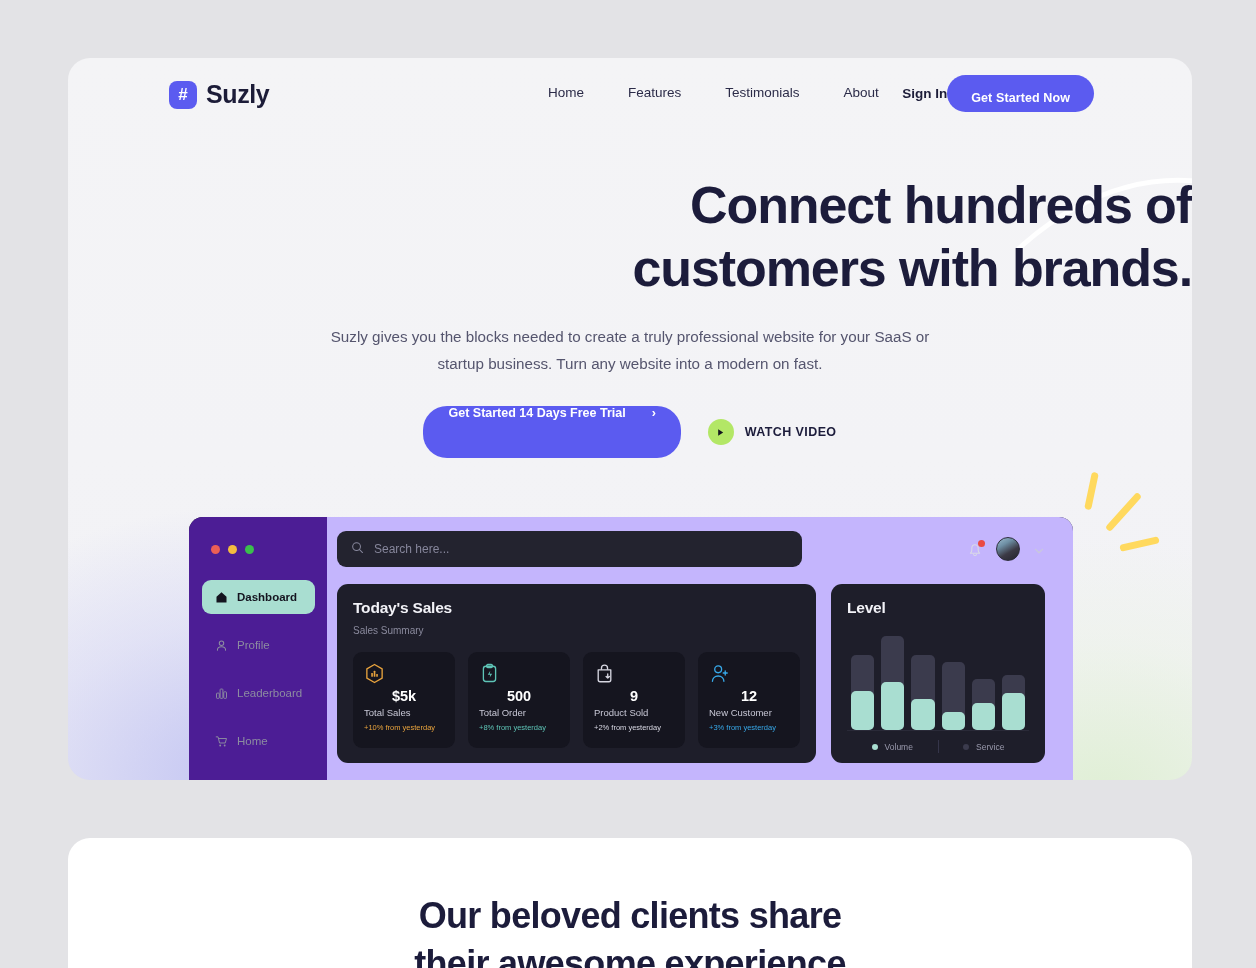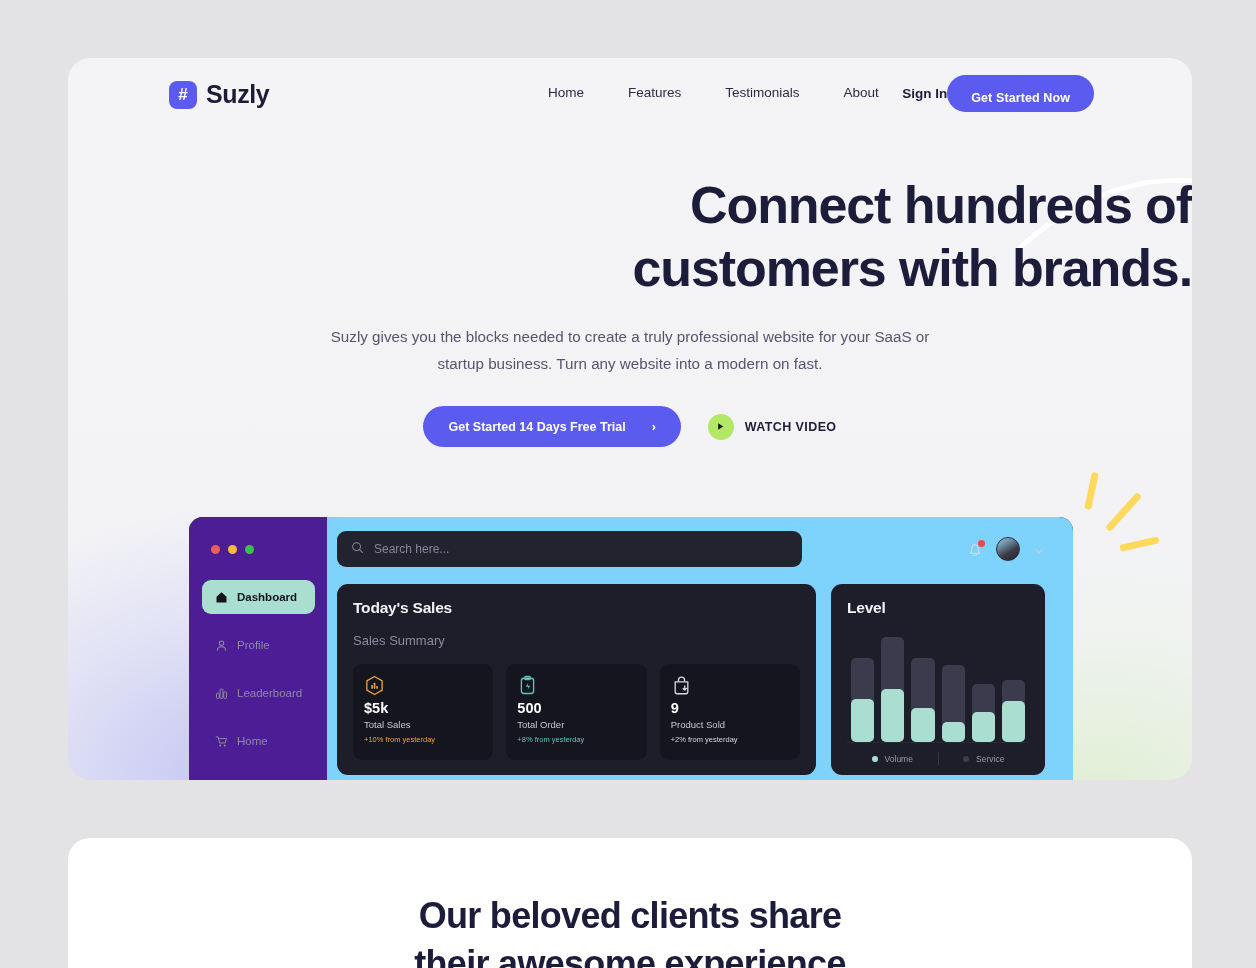--- a/index.html
+++ b/index.html
@@ -81,22 +81,22 @@
     position: absolute; top: 265px; left: 50%; transform: translateX(-50%);
     width: 620px; text-align: center;
     font-size: 15.2px; line-height: 1.78; color: #55556e; font-weight: 400;
   }
   .hero-cta {
     position: absolute; top: 348px; left: 0; width: 100%;
     display: flex; align-items: center; justify-content: center; gap: 27px;
   }
   .btn-trial {
     background: #5b5bf0; color: #fff; border: none;
-    border-radius: 24px; height: 41px; padding: 0 25px;
-    display: inline-flex; align-items: center; gap: 26px;
+    border-radius: 24px; height: 52px; padding: 0 25px;
+    display: inline-flex; align-items: flex-start; gap: 26px;
     font-size: 12.5px; font-weight: 600; cursor: pointer; font-family: inherit;
   }
   .watch { display: inline-flex; align-items: center; gap: 11px; cursor: pointer; }
   .play-circle {
     width: 26px; height: 26px; border-radius: 50%;
     background: #b3e766; display: flex; align-items: center; justify-content: center;
   }
   .watch-label { font-size: 12.5px; font-weight: 700; color: #1c1c3b; letter-spacing: .4px; }
 
   
@@ -118,48 +118,48 @@
   .dot { width: 9px; height: 9px; border-radius: 50%; }
   .side-items { position: absolute; left: 13px; top: 63px; right: 12px; }
   .side-item {
     display: flex; align-items: center; gap: 9px;
     height: 34px; padding: 0 12px; border-radius: 9px;
     font-size: 11.5px; color: #8c8ca0; margin-bottom: 14px; cursor: pointer;
   }
   .side-item.active { background: #a9ded1; color: #14141f; font-weight: 600; }
   .side-item .ic { width: 14px; height: 14px; display: inline-flex; align-items: center; justify-content: center; }
 
-  .dash-main { flex: 1; background: #7dd3fc; padding: 14px 14px 0 10px; position: relative; }
+  .dash-main { flex: 1; background: #c4b5fd; padding: 14px 14px 0 10px; position: relative; }
   .dash-topbar { display: flex; align-items: center; gap: 12px; height: 36px; }
   .search {
     flex: 0 0 465px; height: 36px; background: #23232f; border-radius: 9px;
     display: flex; align-items: center; gap: 10px; padding: 0 14px;
     font-size: 12px; color: #86869b;
   }
   .topbar-right { margin-left: auto; display: flex; align-items: center; gap: 13px; padding-right: 14px; }
   .bell { position: relative; width: 16px; height: 17px; }
   .bell-badge { position: absolute; right: -2px; top: -1px; width: 7px; height: 7px; border-radius: 50%; background: #ea4a42; }
   .avatar {
     width: 24px; height: 24px; border-radius: 50%; overflow: hidden;
     background: linear-gradient(150deg,#9fbdd0 0%,#6e8fa4 30%,#3c3a46 62%,#23232c 100%);
     border: 1.5px solid #2e2e3c;
   }
   .chev { width: 12px; height: 12px; }
 
   .panels { display: flex; gap: 15px; margin-top: 17px; padding-right: 14px; }
   .panel-sales { flex: 1; background: #1e1e2a; border-radius: 11px; padding: 15px 16px; }
   .panel-title { font-size: 15.5px; font-weight: 700; color: #f2f2f7; letter-spacing: -.2px; }
-  .panel-sub { font-size: 13px; color: #8a8a9d; margin-top: 16px; }
+  .panel-sub { font-size: 10px; color: #8a8a9d; margin-top: 8px; }
   .stat-row { display: flex; gap: 13px; margin-top: 16px; }
   .stat {
     flex: 1; background: #15151f; border-radius: 9px; padding: 11px 11px 12px;
     min-height: 96px;
   }
   .stat-ic { width: 21px; height: 21px; margin-bottom: 14px; }
-  .stat-val { font-size: 14.5px; font-weight: 700; color: #ffffff; }
+  .stat-val { font-size: 14.5px; font-weight: 700; color: #ffffff; text-align: center; }
   .stat-label { font-size: 9.5px; color: #c8c8d6; margin-top: 3px; }
   .stat-delta { font-size: 7.5px; margin-top: 5px; }
 
   .panel-level {
     flex: 0 0 214px; background: #1e1e2a; border-radius: 11px;
     padding: 15px 16px 10px; display: flex; flex-direction: column;
   }
   .chart {
     flex: 1; display: flex; align-items: flex-end; justify-content: space-between;
     gap: 7px; padding: 14px 4px 0; border-bottom: 1px solid #2a2a38;
@@ -361,20 +361,32 @@
                       <path d="M4.4 7.2h13.2v10.4a2 2 0 0 1-2 2H6.4a2 2 0 0 1-2-2z" fill="none" stroke="#d7d7e2" stroke-width="1.4" stroke-linejoin="round"></path>
                       <path d="M7.8 7.2V5.4a3.2 3.2 0 0 1 6.4 0v1.8" fill="none" stroke="#d7d7e2" stroke-width="1.4"></path>
                       <path d="M14.4 11.4v4.4m0 0-1.7-1.7m1.7 1.7 1.7-1.7" fill="none" stroke="#d7d7e2" stroke-width="1.4" stroke-linecap="round" stroke-linejoin="round"></path>
                     </svg>
                 </span>
                 <div class="stat-val">9</div>
                 <div class="stat-label">Product Sold</div>
                 <div class="stat-delta" style="color:#d7d7e2">+2% from yesterday</div>
               </div>
 
+              <div class="stat">
+                <span class="stat-ic">
+                  <svg width="21" height="21" viewBox="0 0 22 22" aria-hidden="true">
+                      <circle cx="9.6" cy="6.6" r="3.6" fill="none" stroke="#37a8e8" stroke-width="1.4"></circle>
+                      <path d="M3.6 19.2c0-3.4 2.7-5.6 6-5.6s6 2.2 6 5.6" fill="none" stroke="#37a8e8" stroke-width="1.4" stroke-linecap="round"></path>
+                      <path d="M17 8.4v4.2m-2.1-2.1h4.2" stroke="#37a8e8" stroke-width="1.4" stroke-linecap="round"></path>
+                    </svg>
+                </span>
+                <div class="stat-val">12</div>
+                <div class="stat-label">New Customer</div>
+                <div class="stat-delta" style="color:#37a8e8">+3% from yesterday</div>
+              </div>
 
             </div>
           </section>
 
           <section class="panel-level">
             <div class="panel-title">Level</div>
             <div class="chart" id="level-chart">
                 <div class="bar" style="height: 76%; background: rgb(59, 59, 77);">
                   <div class="fill" style="height: 51.3158%; background: rgb(169, 222, 209);"></div>
                 </div>

